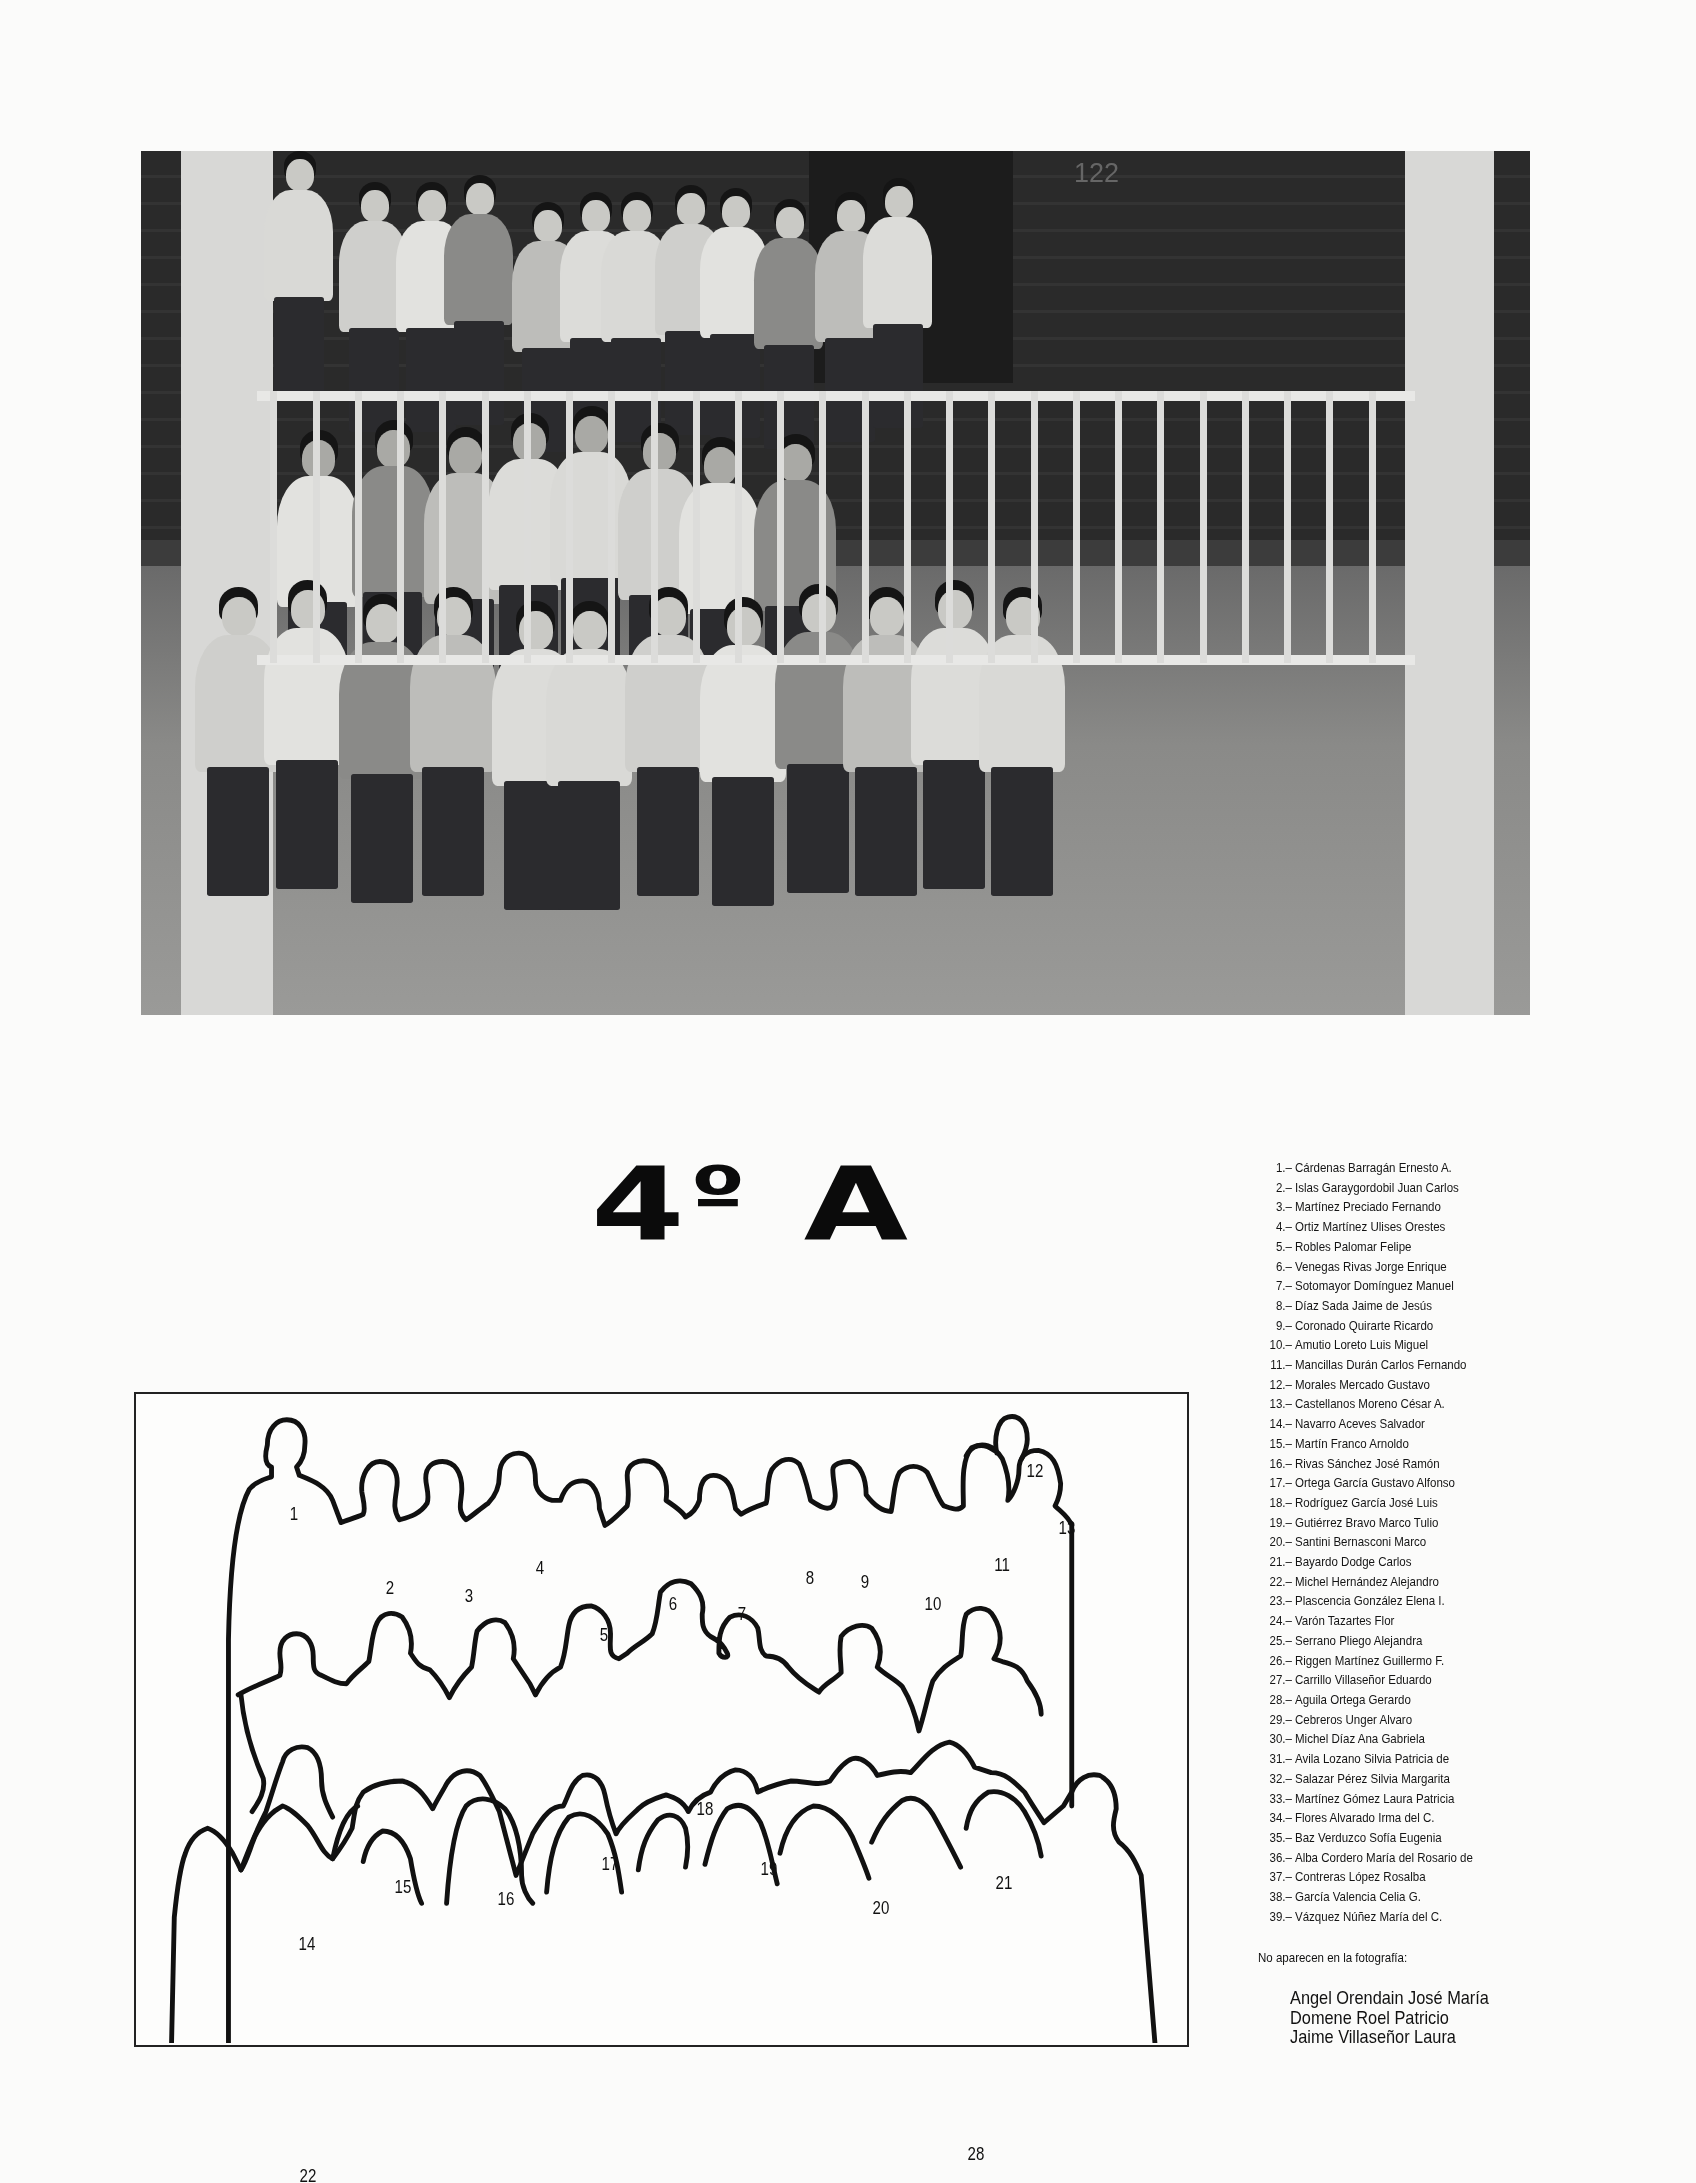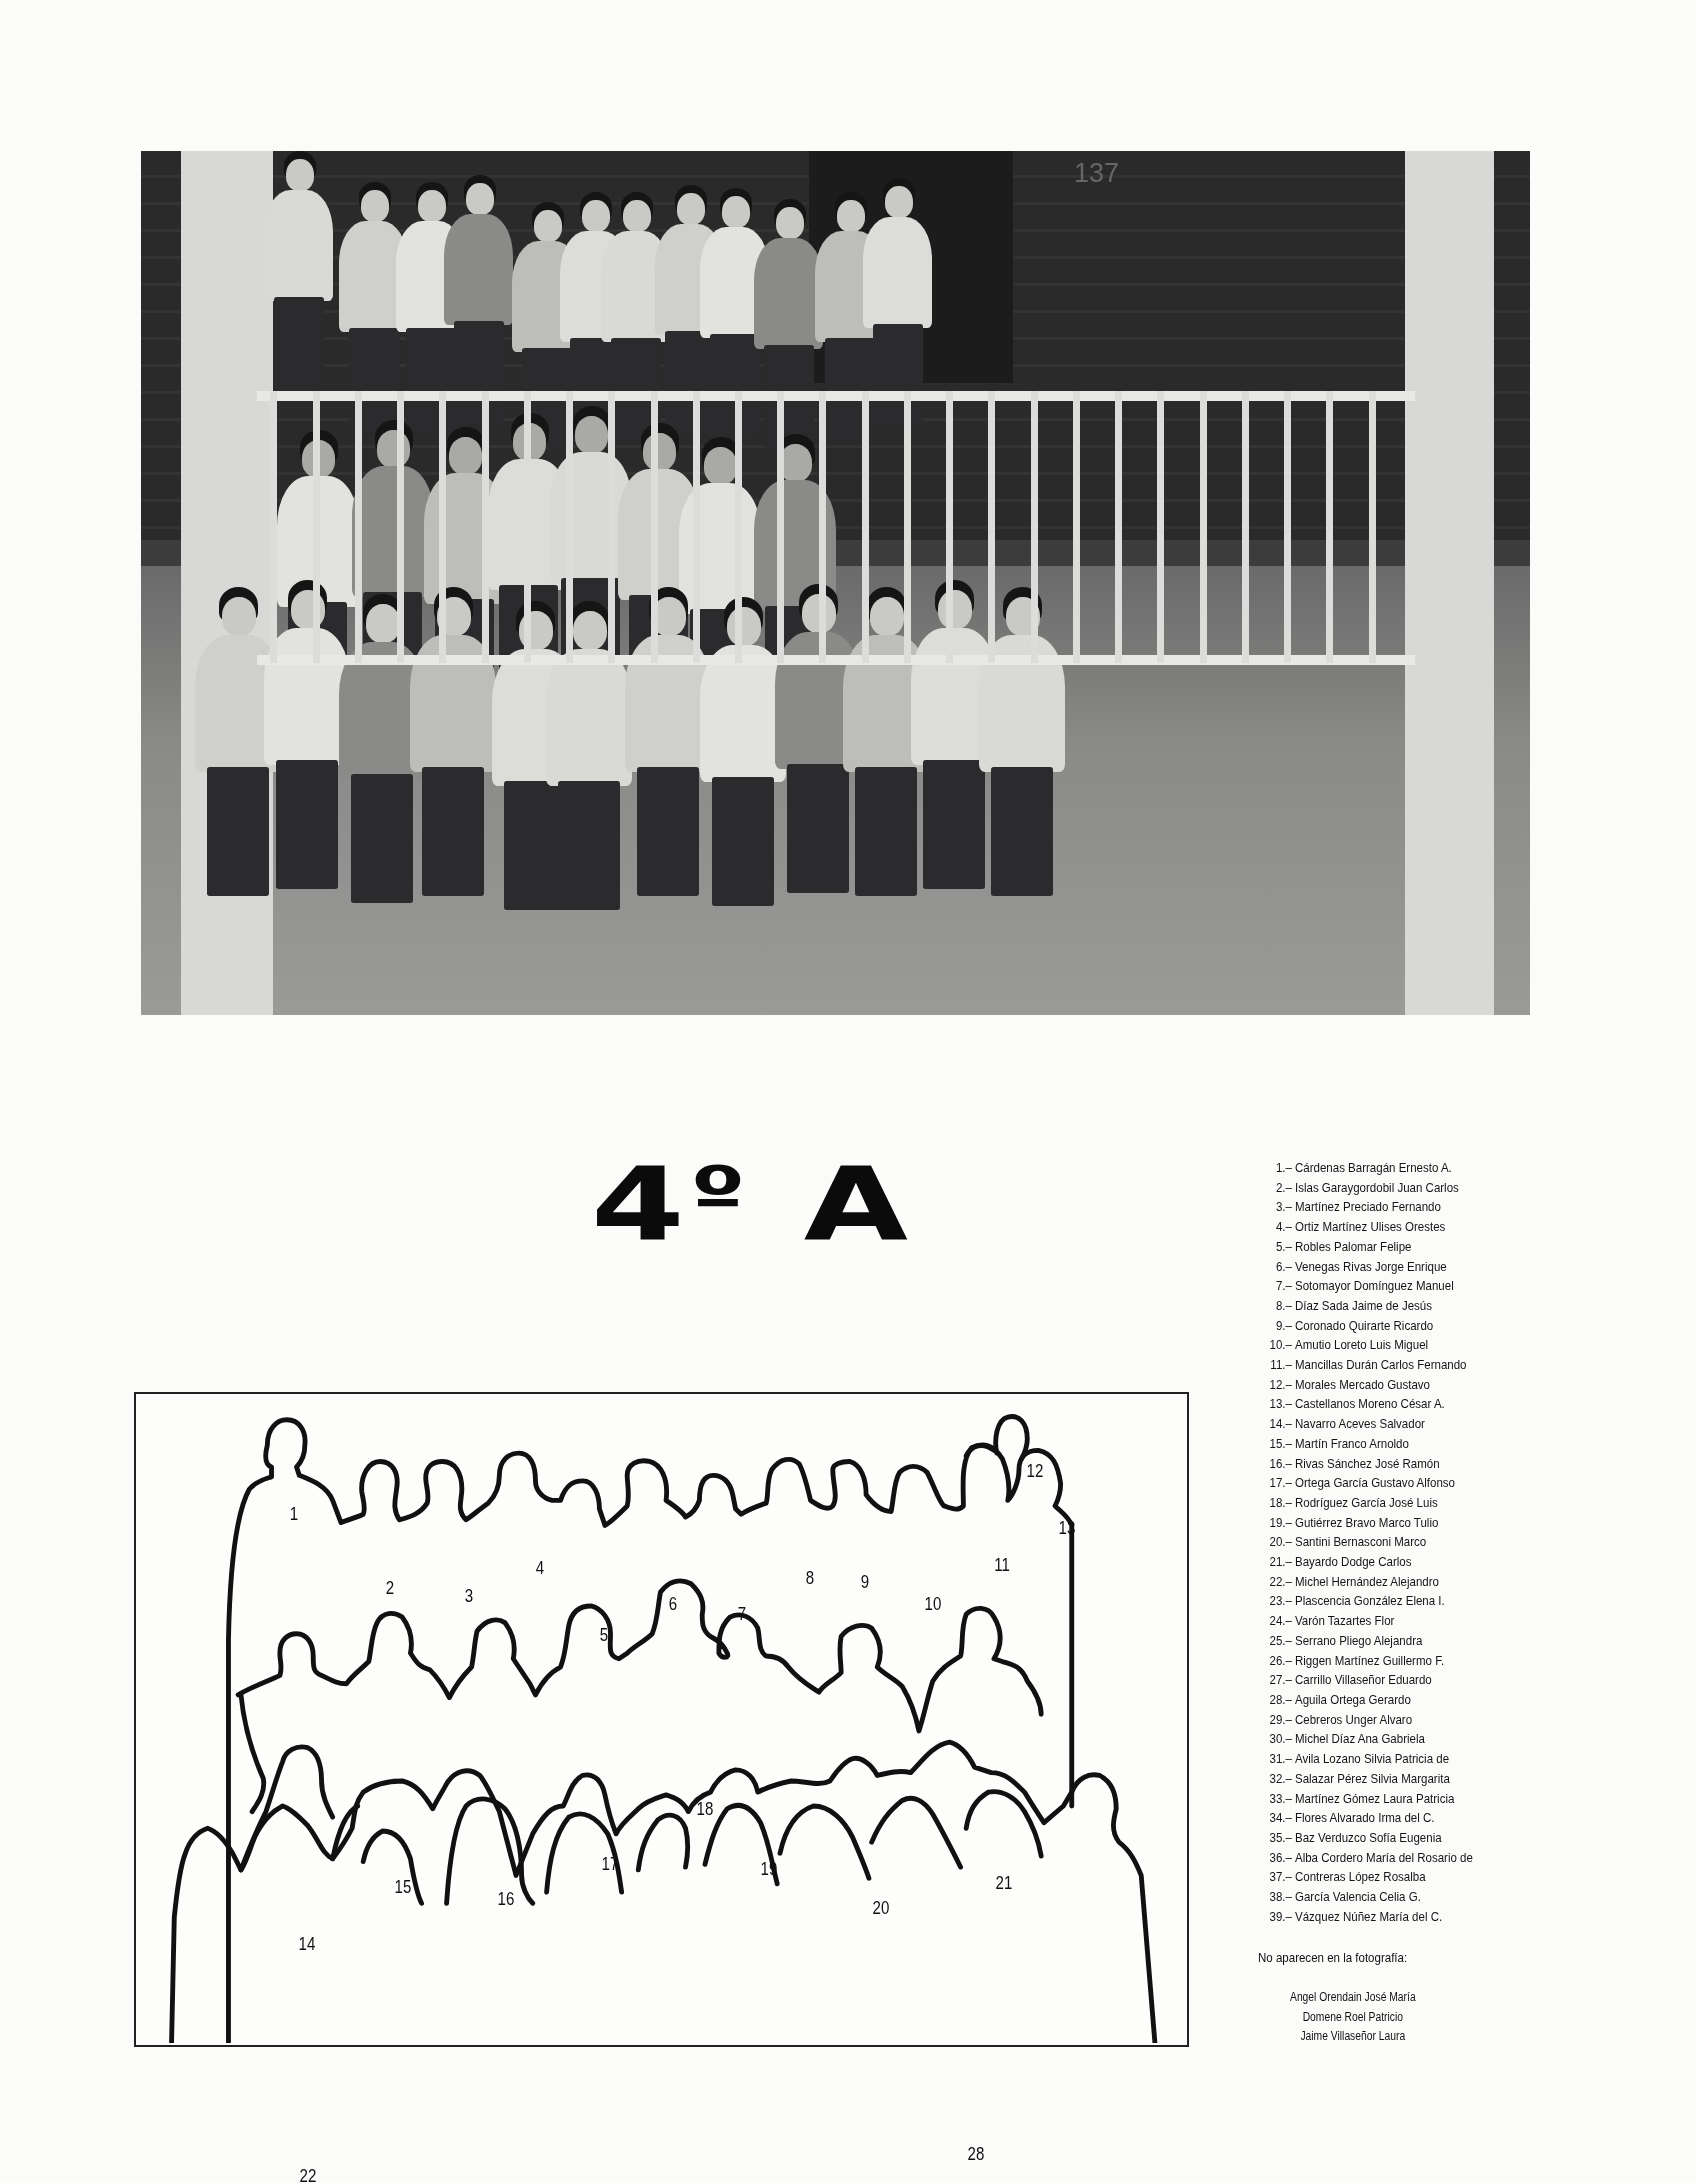--- a/index.html
+++ b/index.html
@@ -46,30 +46,30 @@
   .dnum { position:absolute; font-family:"Liberation Sans Narrow","Liberation Sans", sans-serif;
     font-size:18.4px; transform:translate(-50%,-50%) scaleX(0.82); color:#111; white-space:nowrap; }
 
   
   .names { position:absolute; left:1258px; top:1158px; width:286px;
     font-size:13.4px; line-height:19.7px; color:#151515; }
   .names .row { display:flex; white-space:nowrap; transform:scaleX(0.86); transform-origin:left center; }
   .names .num { width:32px; text-align:right; }
   .names .dash { width:11px; }
   .absent-title { position:absolute; left:1258px; top:1950px; font-size:13.4px; transform:scaleX(0.86); transform-origin:left; }
-  .absent { position:absolute; left:1290px; top:1988px; font-size:12px; line-height:19.5px;text-align:center; }
+  .absent { position:absolute; left:1290px; top:1988px; font-size:19px; line-height:19.5px; }
   .absent div { transform:scaleX(0.86); transform-origin:left; white-space:nowrap; }
 </style>
 </head>
 <body>
 
 <div class="photo" title="Black and white class group photo of 39 students posed on a porch with a railing">
   <div class="wall"></div>
   <div class="door"></div>
-  <div class="photo-number">137</div>
+  <div class="photo-number">122</div>
   <div class="stoop"></div>
   <div class="pillar l"></div>
   <div class="pillar r"></div>
   <div id="people">
       <div class="person" style="left: 123px; top: 0px;">
         <div class="hair" style="left:19.5px;top:0;width:32px;height:29px"></div>
         <div class="head" style="left:21.5px;top:8.3px;width:28px;height:32px;background:#c9c9c5"></div>
         <div class="body" style="left:0;top:39px;width:69px;height:111px;background:#d9d9d6"></div>
         <div class="legs" style="left:9.7px;top:146px;width:50px;height:104px"></div>
       </div>

